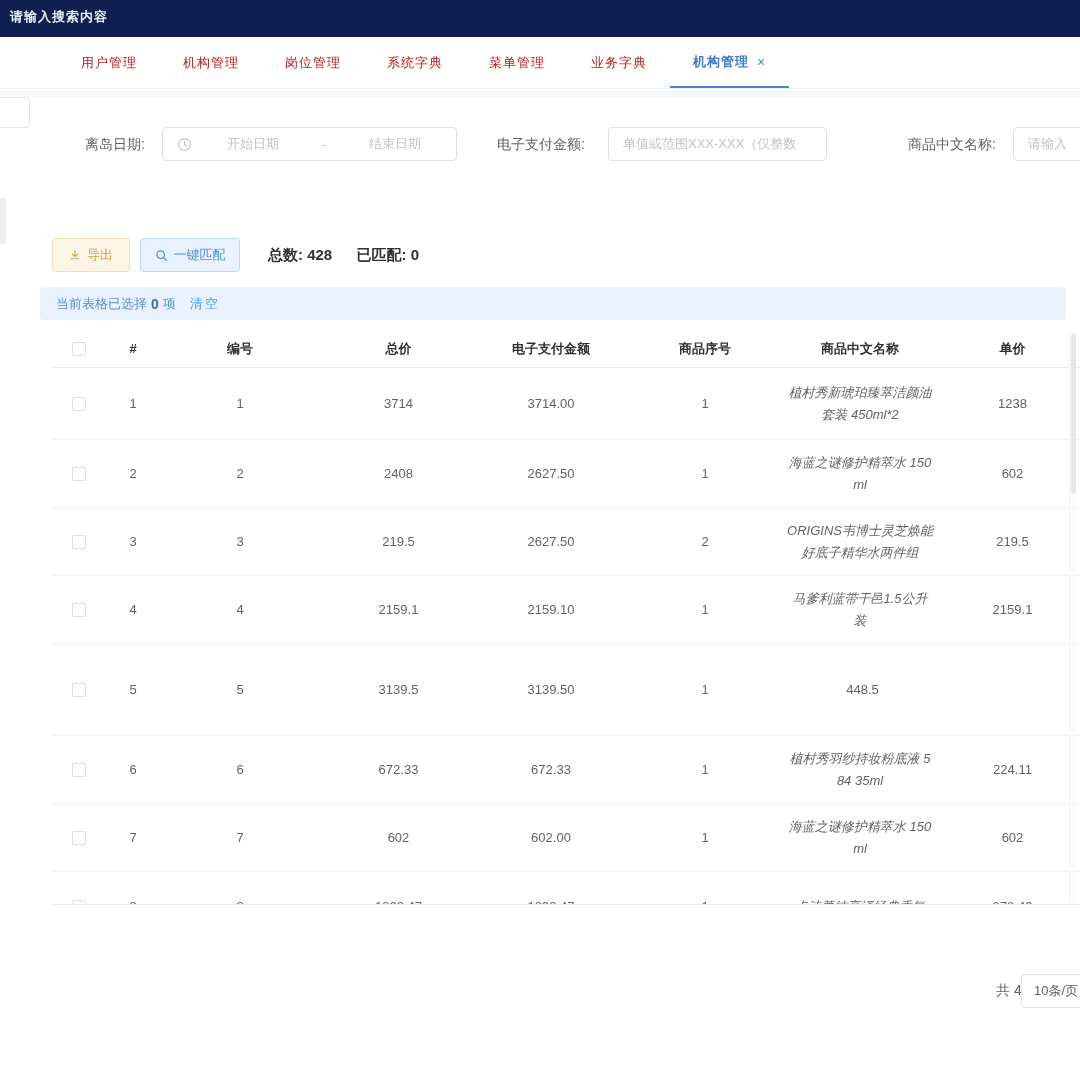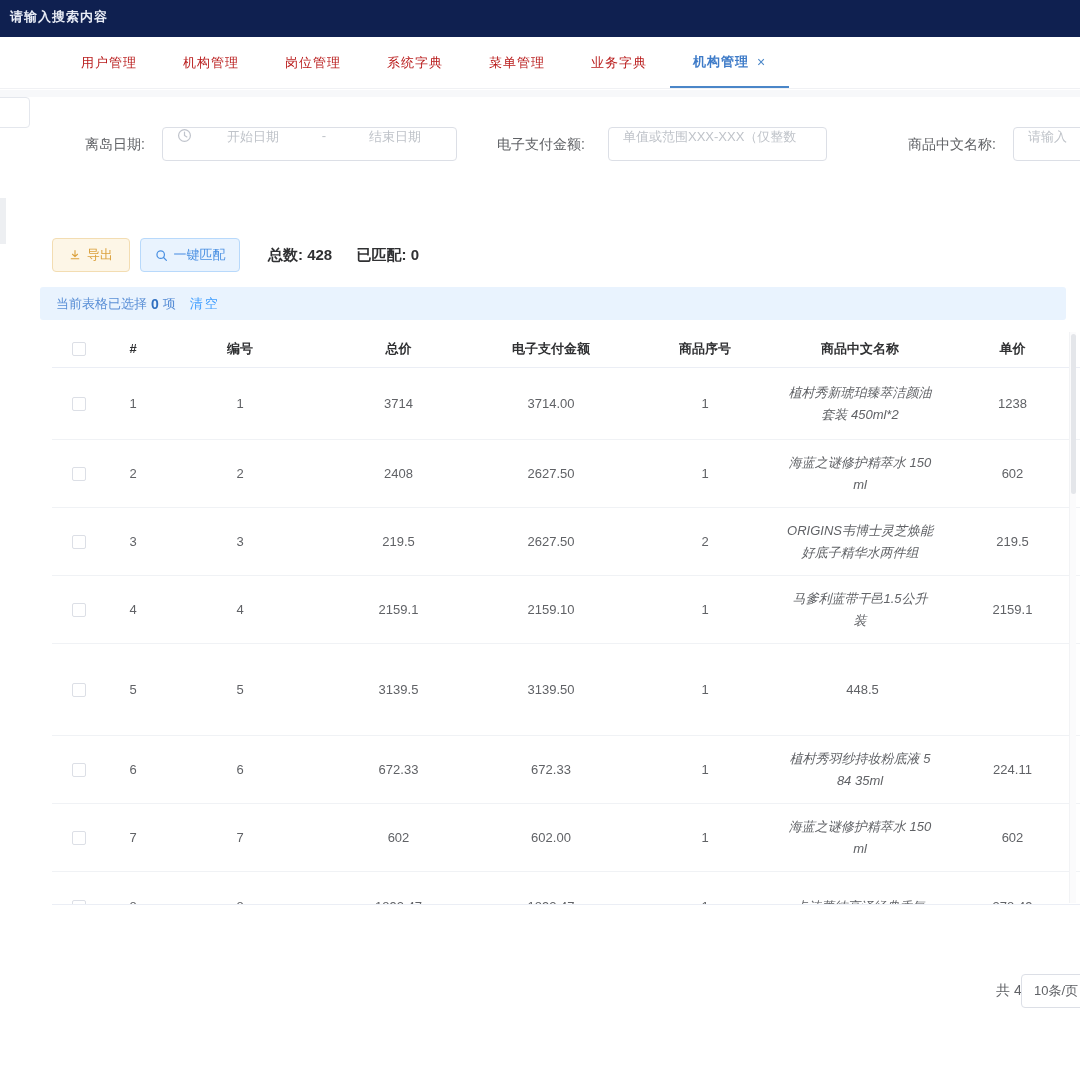--- a/index.html
+++ b/index.html
@@ -21,21 +21,21 @@
   .tab .close { margin-left:8px; font-size:14px; color:#4a86c8; font-weight:400; }
 
   
   .left-box { position:absolute; left:-8px; top:97px; width:38px; height:31px; background:#fff;
     border:1px solid #e4e7ed; border-radius:4px; }
   .left-sliver { position:absolute; left:0; top:198px; width:6px; height:46px; background:#edeff2; }
 
   
   .flabel { position:absolute; top:127px; height:34px; line-height:34px; font-size:14px; color:#606266; }
   .finput { position:absolute; top:127px; height:34px; border:1px solid #dcdfe6; border-radius:4px;
-    background:#fff; display:flex; font-size:13px; color:#bfc3c9; }
+    background:#fff; display:flex; align-items:center; font-size:13px; color:#bfc3c9; }
   .date-range { left:162px; width:295px; }
   .date-range .clock { margin-left:14px; display:flex; }
   .date-range .ph { flex:1; text-align:center; }
   .date-range .sep { width:20px; text-align:center; color:#bfc3c9; }
   .amount-input { left:608px; width:219px; padding-left:14px; }
   .pname-input { left:1013px; width:110px; padding-left:14px; }
 
   
   .btn { position:absolute; top:238px; height:34px; border-radius:4px; display:flex;
     align-items:center; justify-content:center; font-size:13px; cursor:pointer; gap:6px; }

